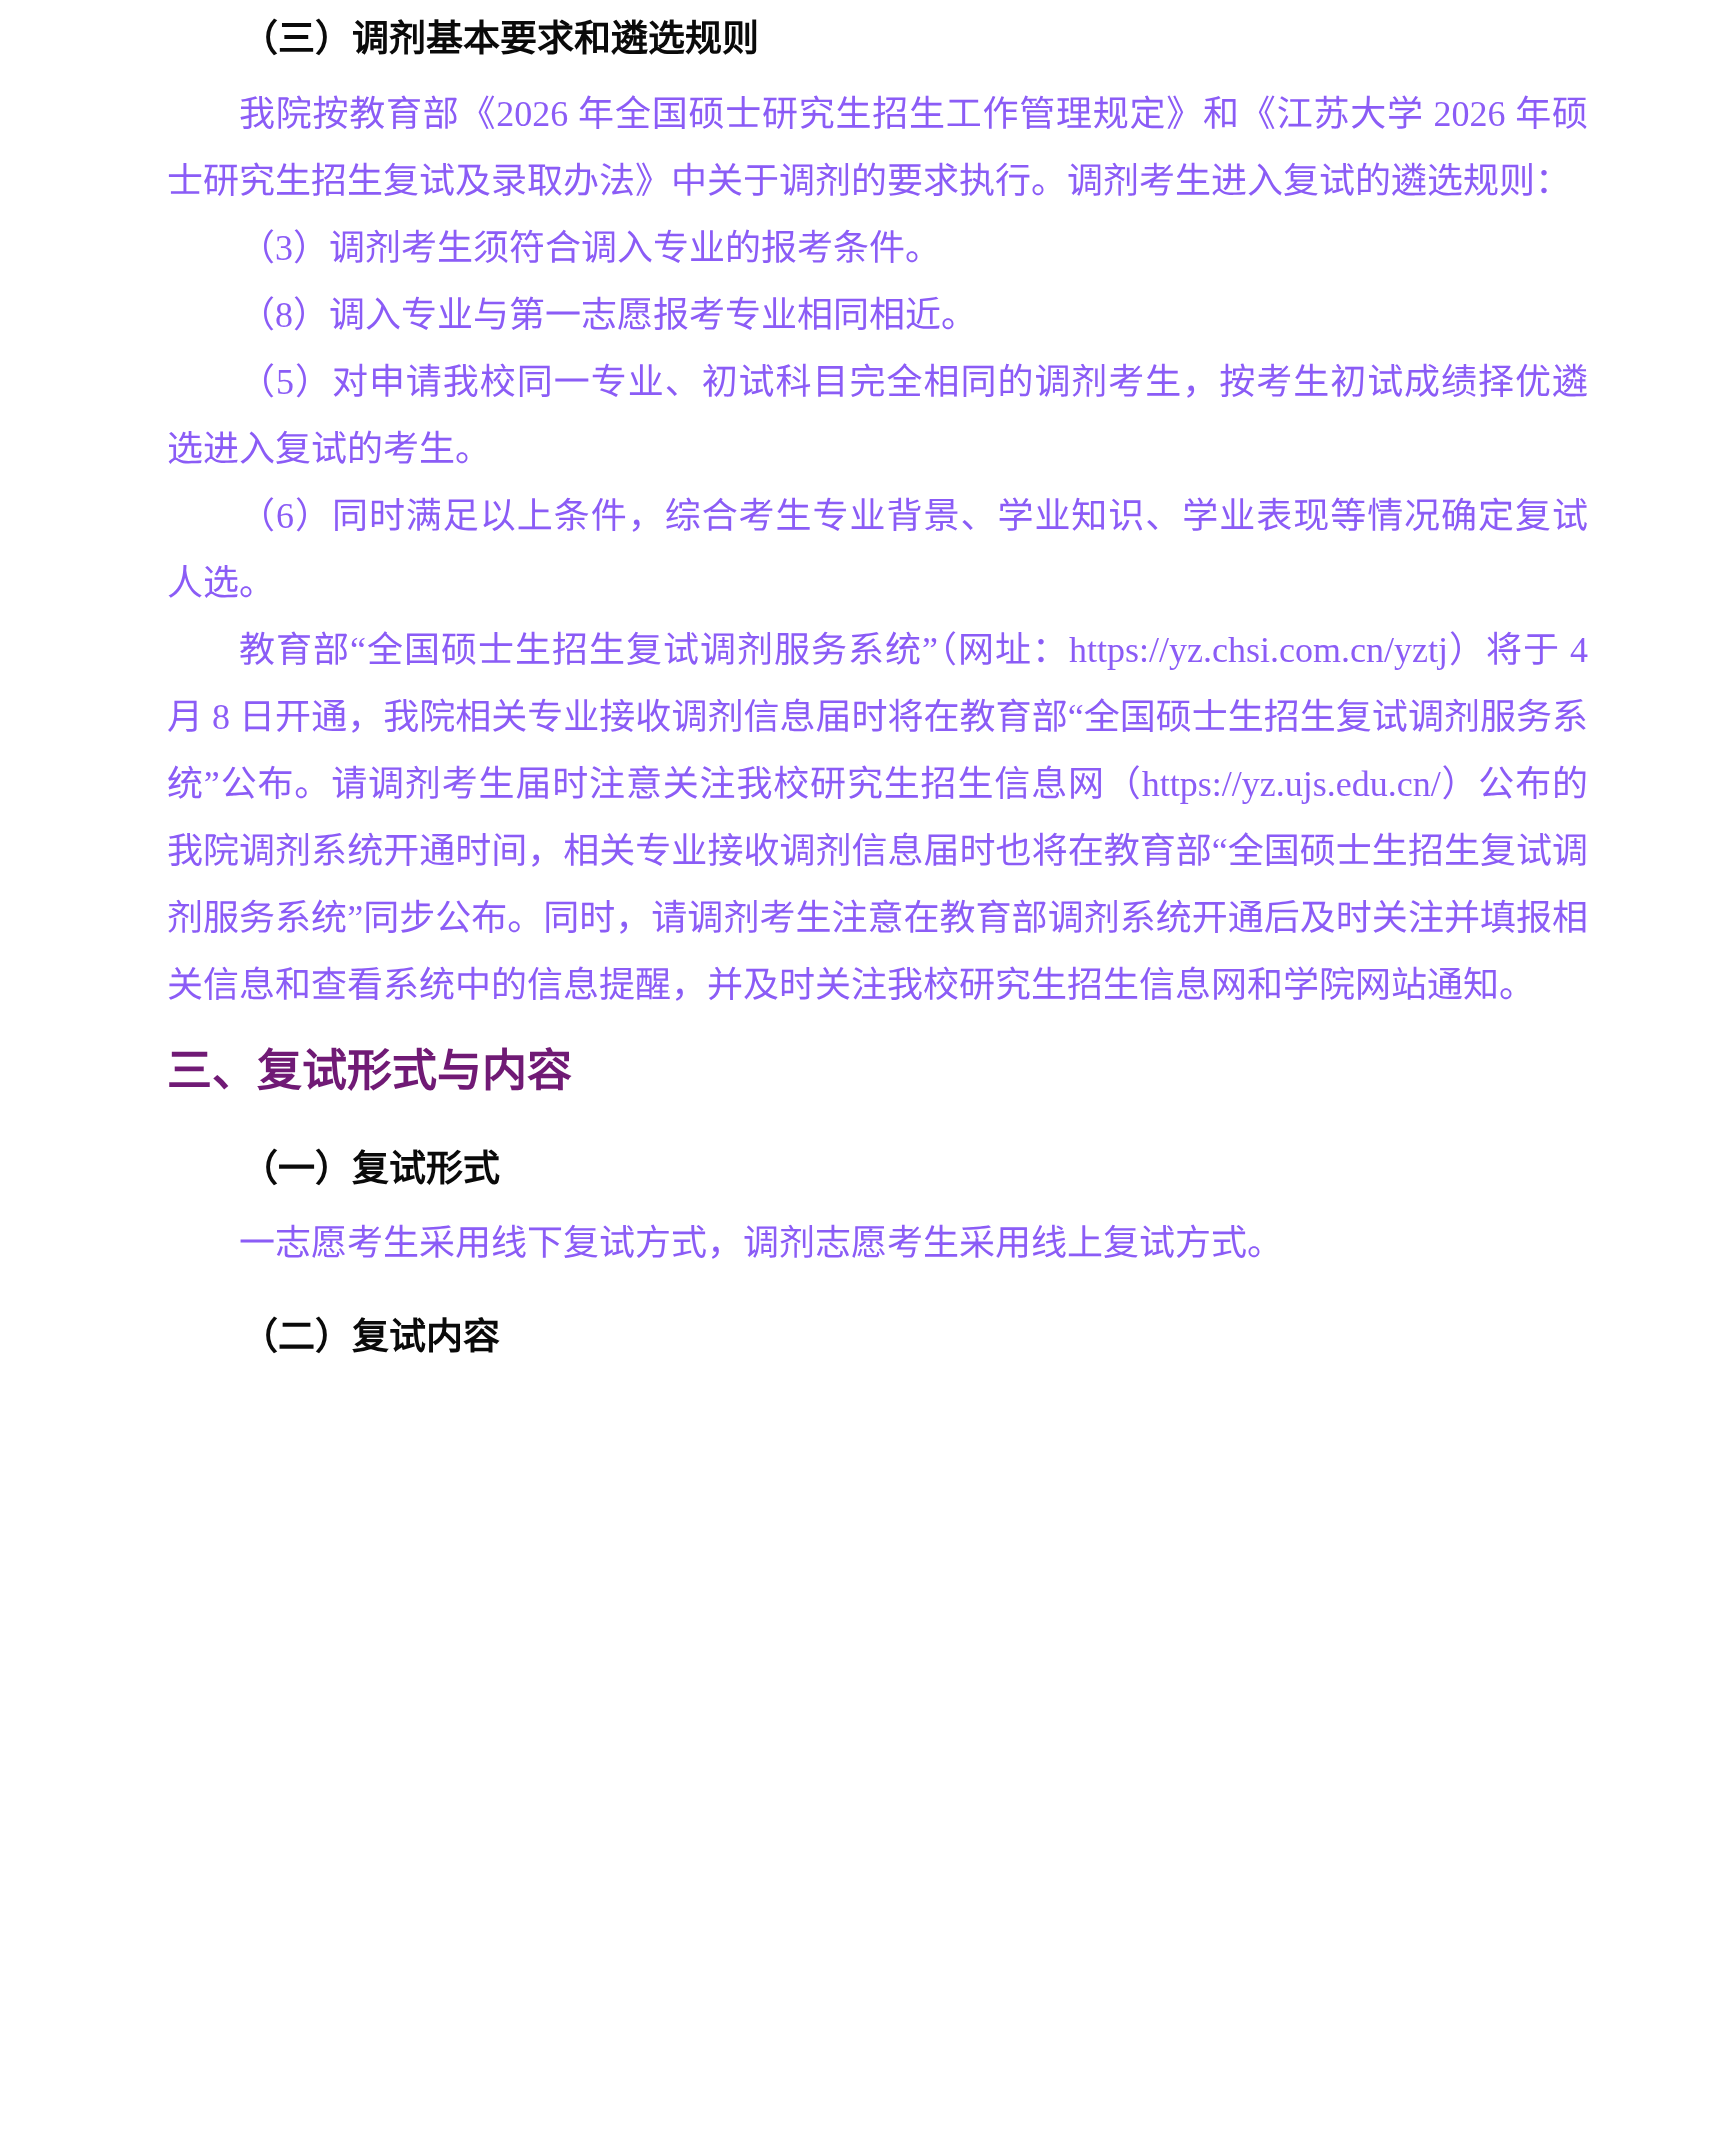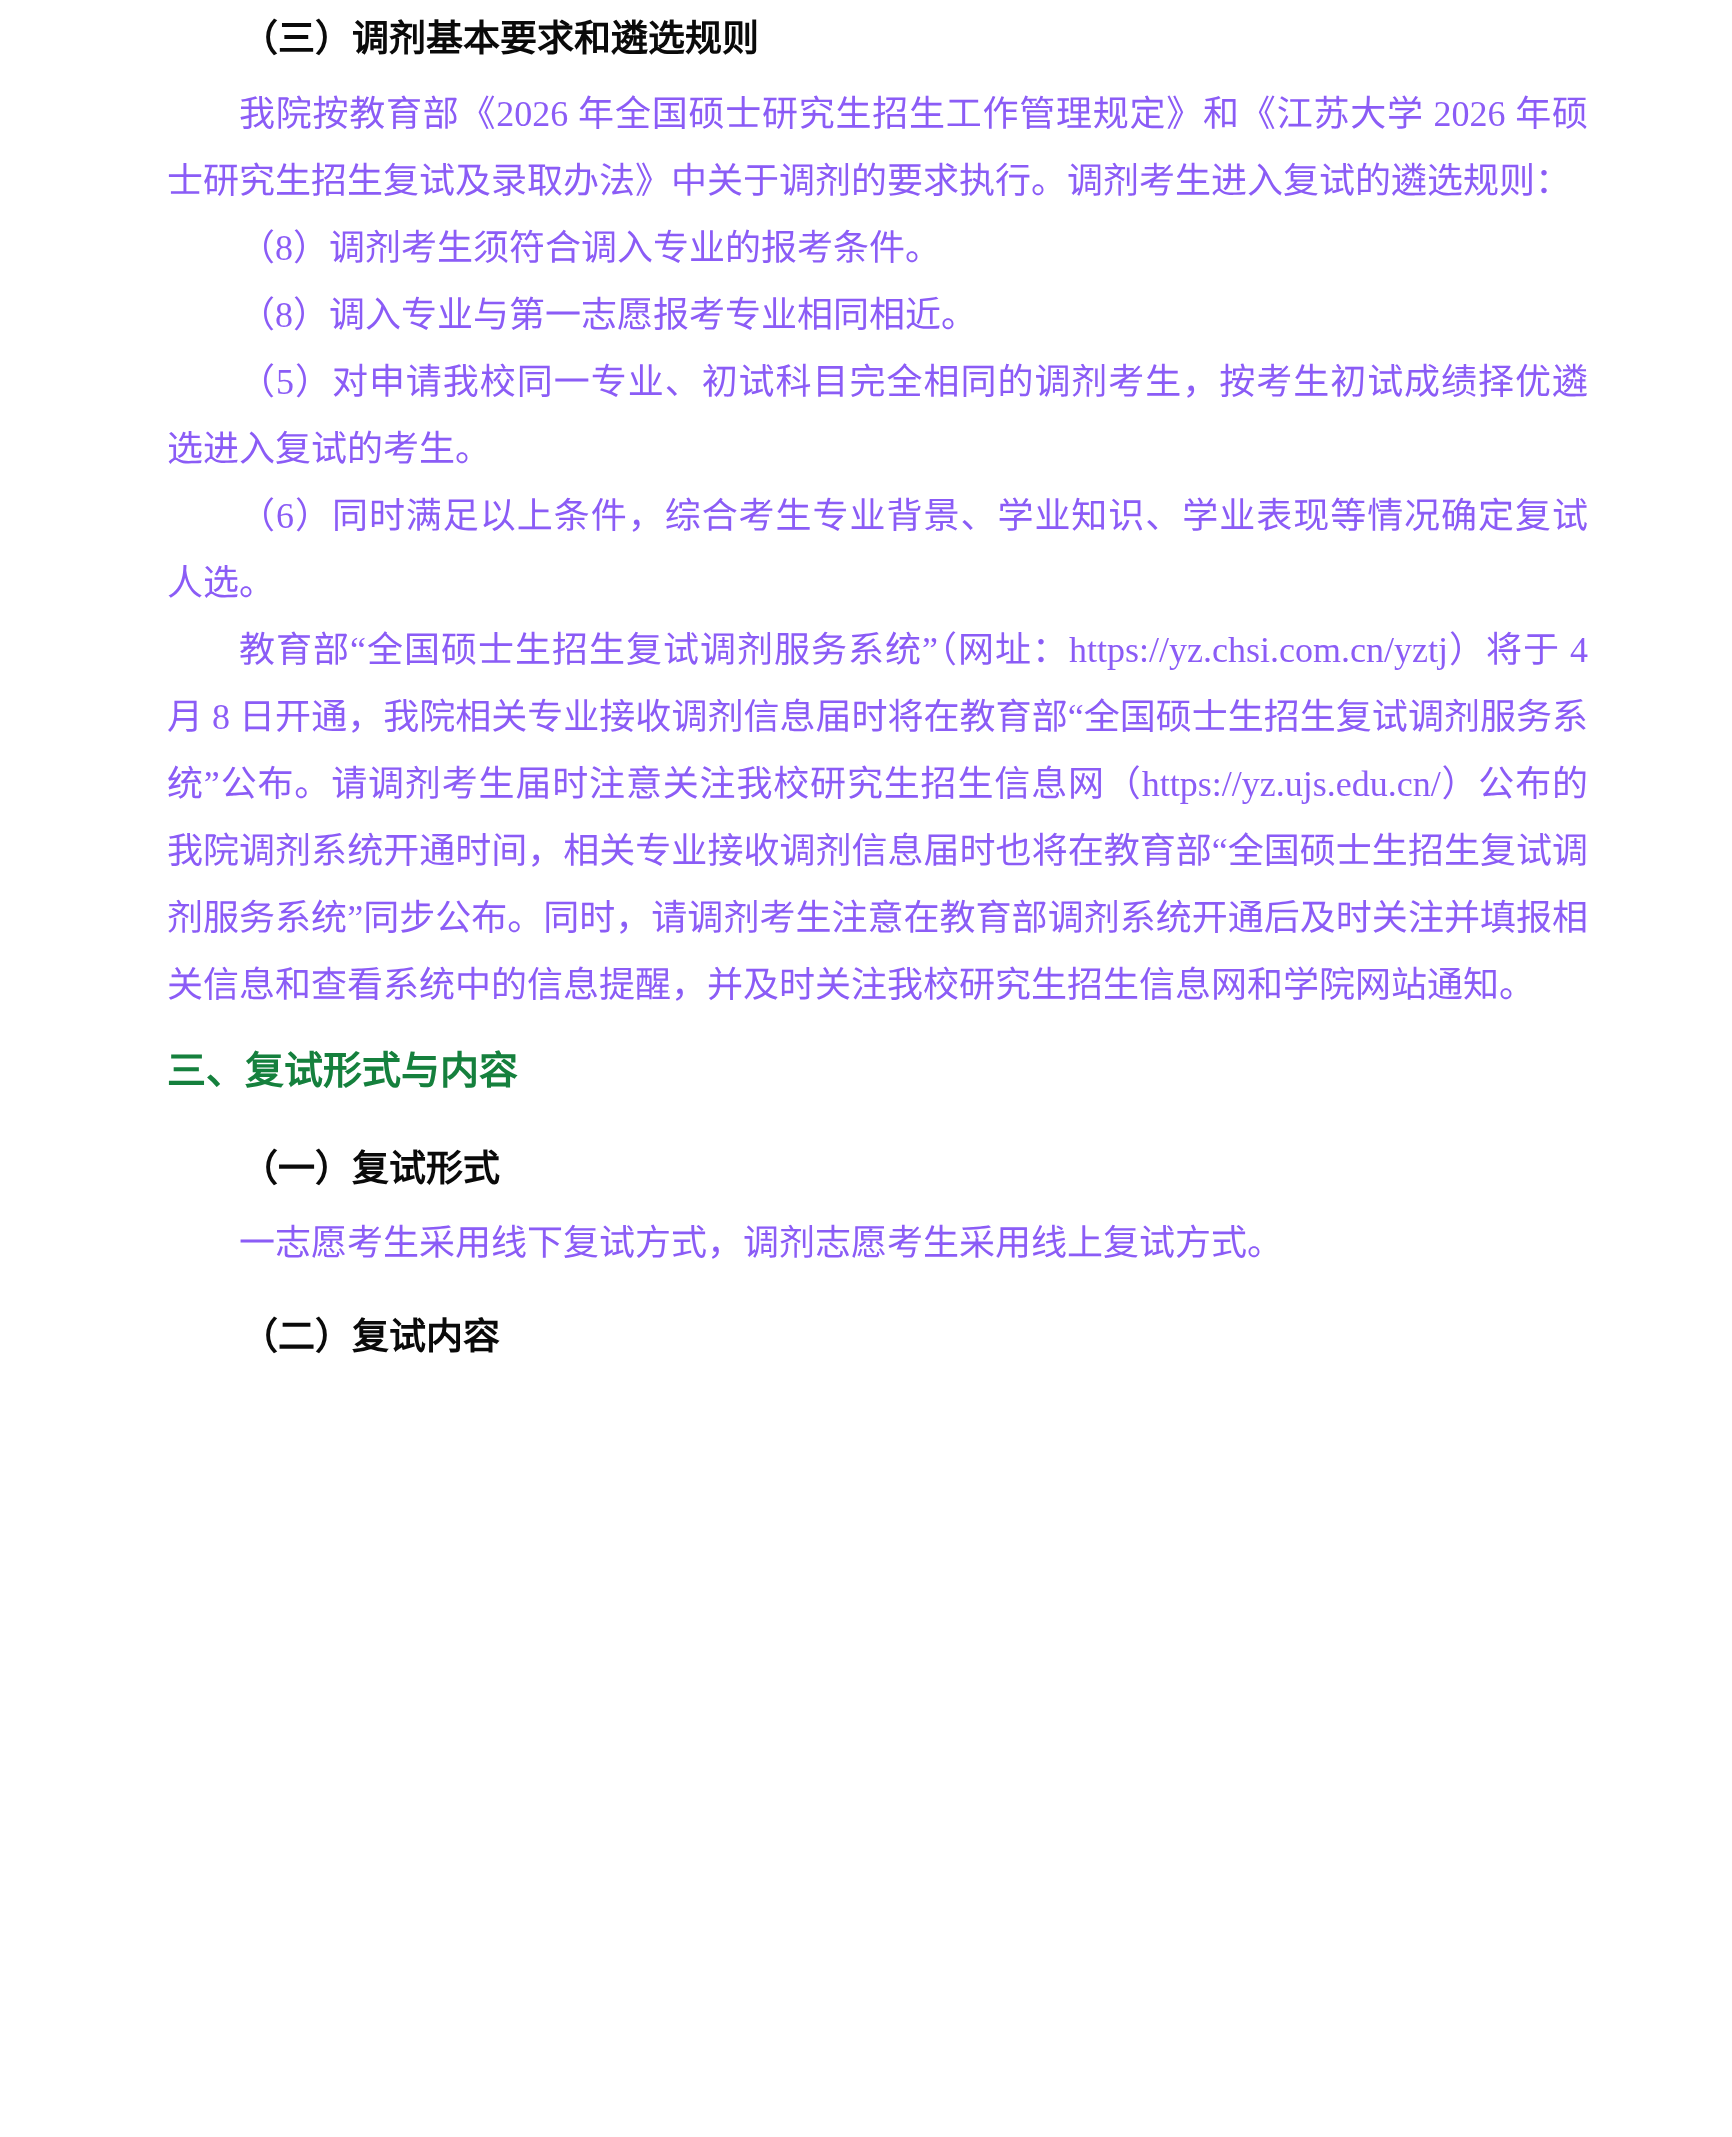--- a/index.html
+++ b/index.html
@@ -35,34 +35,34 @@
     font-weight: 700;
     text-indent: 2em;
     color: #0a0a0a;
   }
   .section-heading:first-child {
     margin-top: 0;
   }
   .chapter-heading {
     margin: 13.6px 0 19px 0;
     font-family: "Liberation Sans", "DejaVu Sans", sans-serif;
-    font-size: 39px;
+    font-size: 45px;
     line-height: 77px;
     font-weight: 700;
     text-indent: 0;
-    color: #15803d;
+    color: #701a75;
   }
 </style>
 </head>
 <body>
 
 <main class="page" id="doc-root">
     <h2 class="section-heading">（三）调剂基本要求和遴选规则</h2>
     <p class="paragraph">我院按教育部《2026 年全国硕士研究生招生工作管理规定》和《江苏大学 2026 年硕士研究生招生复试及录取办法》中关于调剂的要求执行。调剂考生进入复试的遴选规则：</p>
-    <p class="paragraph">（8）调剂考生须符合调入专业的报考条件。</p>
+    <p class="paragraph">（3）调剂考生须符合调入专业的报考条件。</p>
     <p class="paragraph">（8）调入专业与第一志愿报考专业相同相近。</p>
     <p class="paragraph">（5）对申请我校同一专业、初试科目完全相同的调剂考生，按考生初试成绩择优遴选进入复试的考生。</p>
     <p class="paragraph">（6）同时满足以上条件，综合考生专业背景、学业知识、学业表现等情况确定复试人选。</p>
     <p class="paragraph">教育部“全国硕士生招生复试调剂服务系统”（网址：https://yz.chsi.com.cn/yztj）将于 4 月 8 日开通，我院相关专业接收调剂信息届时将在教育部“全国硕士生招生复试调剂服务系统”公布。请调剂考生届时注意关注我校研究生招生信息网（https://yz.ujs.edu.cn/）公布的我院调剂系统开通时间，相关专业接收调剂信息届时也将在教育部“全国硕士生招生复试调剂服务系统”同步公布。同时，请调剂考生注意在教育部调剂系统开通后及时关注并填报相关信息和查看系统中的信息提醒，并及时关注我校研究生招生信息网和学院网站通知。</p>
     <h1 class="chapter-heading">三、复试形式与内容</h1>
     <h2 class="section-heading">（一）复试形式</h2>
     <p class="paragraph">一志愿考生采用线下复试方式，调剂志愿考生采用线上复试方式。</p>
     <h2 class="section-heading">（二）复试内容</h2>
   </main>
 

